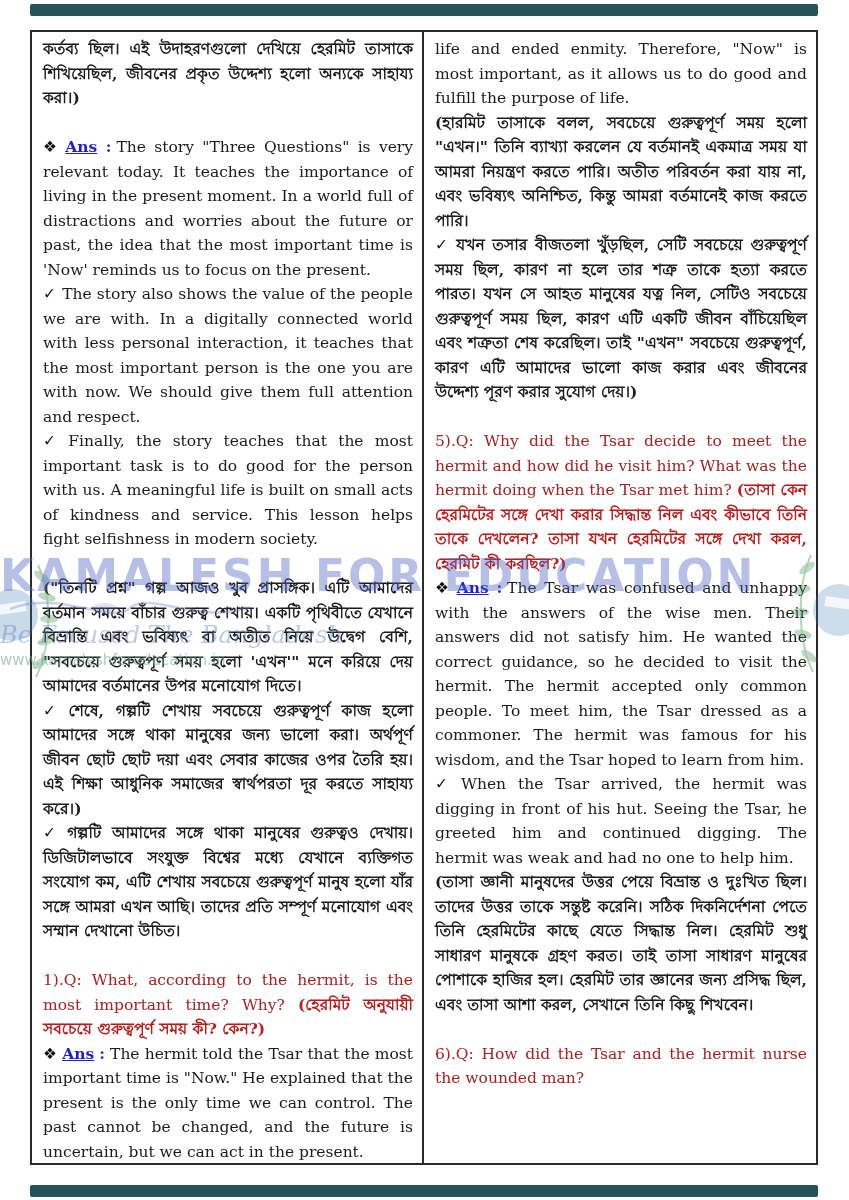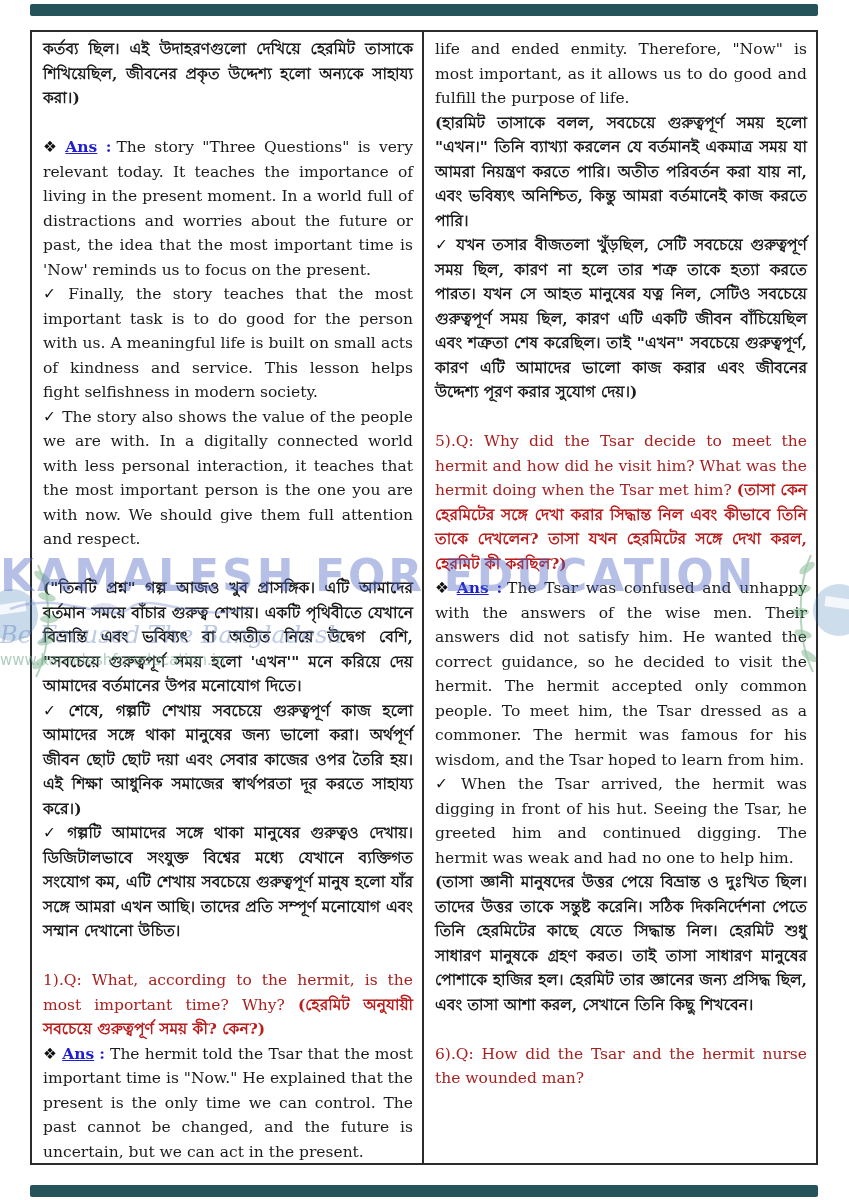--- a/index.html
+++ b/index.html
@@ -37,22 +37,22 @@
 
 <div class="page">
 
   <div class="accent-bar accent-top" style="background: rgb(37, 83, 90);"></div>
 
   <div class="content">
     <div class="col col-left" id="col-0">
         <p class="blk bn"><span class="txt">কর্তব্য ছিল। এই উদাহরণগুলো দেখিয়ে হেরমিট তাসাকে শিখিয়েছিল, জীবনের প্রকৃত উদ্দেশ্য হলো অন্যকে সাহায্য করা।)</span></p>
         <p class="blk gap"></p>
         <p class="blk answer"><span class="diamond">❖</span><span class="ans-label">Ans</span> <span class="ans-colon">:</span><span class="txt">The story "Three Questions" is very relevant today. It teaches the importance of living in the present moment. In a world full of distractions and worries about the future or past, the idea that the most important time is 'Now' reminds us to focus on the present.</span></p>
+        <p class="blk check"><span class="check-glyph">✓</span><span class="txt">The story also shows the value of the people we are with. In a digitally connected world with less personal interaction, it teaches that the most important person is the one you are with now. We should give them full attention and respect.</span></p>
         <p class="blk check"><span class="check-glyph">✓</span><span class="txt">Finally, the story teaches that the most important task is to do good for the person with us. A meaningful life is built on small acts of kindness and service. This lesson helps fight selfishness in modern society.</span></p>
-        <p class="blk check"><span class="check-glyph">✓</span><span class="txt">The story also shows the value of the people we are with. In a digitally connected world with less personal interaction, it teaches that the most important person is the one you are with now. We should give them full attention and respect.</span></p>
         <p class="blk gap"></p>
         <p class="blk bn"><span class="txt">("তিনটি প্রশ্ন" গল্প আজও খুব প্রাসঙ্গিক। এটি আমাদের বর্তমান সময়ে বাঁচার গুরুত্ব শেখায়। একটি পৃথিবীতে যেখানে বিভ্রান্তি এবং ভবিষ্যৎ বা অতীত নিয়ে উদ্বেগ বেশি, "সবচেয়ে গুরুত্বপূর্ণ সময় হলো 'এখন'" মনে করিয়ে দেয় আমাদের বর্তমানের উপর মনোযোগ দিতে।</span></p>
         <p class="blk checkbn"><span class="check-glyph">✓</span><span class="txt">শেষে, গল্পটি শেখায় সবচেয়ে গুরুত্বপূর্ণ কাজ হলো আমাদের সঙ্গে থাকা মানুষের জন্য ভালো করা। অর্থপূর্ণ জীবন ছোট ছোট দয়া এবং সেবার কাজের ওপর তৈরি হয়। এই শিক্ষা আধুনিক সমাজের স্বার্থপরতা দূর করতে সাহায্য করে।)</span></p>
         <p class="blk checkbn"><span class="check-glyph">✓</span><span class="txt">গল্পটি আমাদের সঙ্গে থাকা মানুষের গুরুত্বও দেখায়। ডিজিটালভাবে সংযুক্ত বিশ্বের মধ্যে যেখানে ব্যক্তিগত সংযোগ কম, এটি শেখায় সবচেয়ে গুরুত্বপূর্ণ মানুষ হলো যাঁর সঙ্গে আমরা এখন আছি। তাদের প্রতি সম্পূর্ণ মনোযোগ এবং সম্মান দেখানো উচিত।</span></p>
         <p class="blk gap"></p>
         <p class="blk question"><span class="q-en">1).Q: What, according to the hermit, is the most important time? Why? </span><span class="q-bn">(হেরমিট অনুযায়ী সবচেয়ে গুরুত্বপূর্ণ সময় কী? কেন?)</span></p>
         <p class="blk answer"><span class="diamond">❖</span><span class="ans-label">Ans</span> <span class="ans-colon">:</span><span class="txt">The hermit told the Tsar that the most important time is "Now." He explained that the present is the only time we can control. The past cannot be changed, and the future is uncertain, but we can act in the present.</span></p>
       </div>
     <div class="col" id="col-1">
         <p class="blk en"><span class="txt">life and ended enmity. Therefore, "Now" is most important, as it allows us to do good and fulfill the purpose of life.</span></p>

